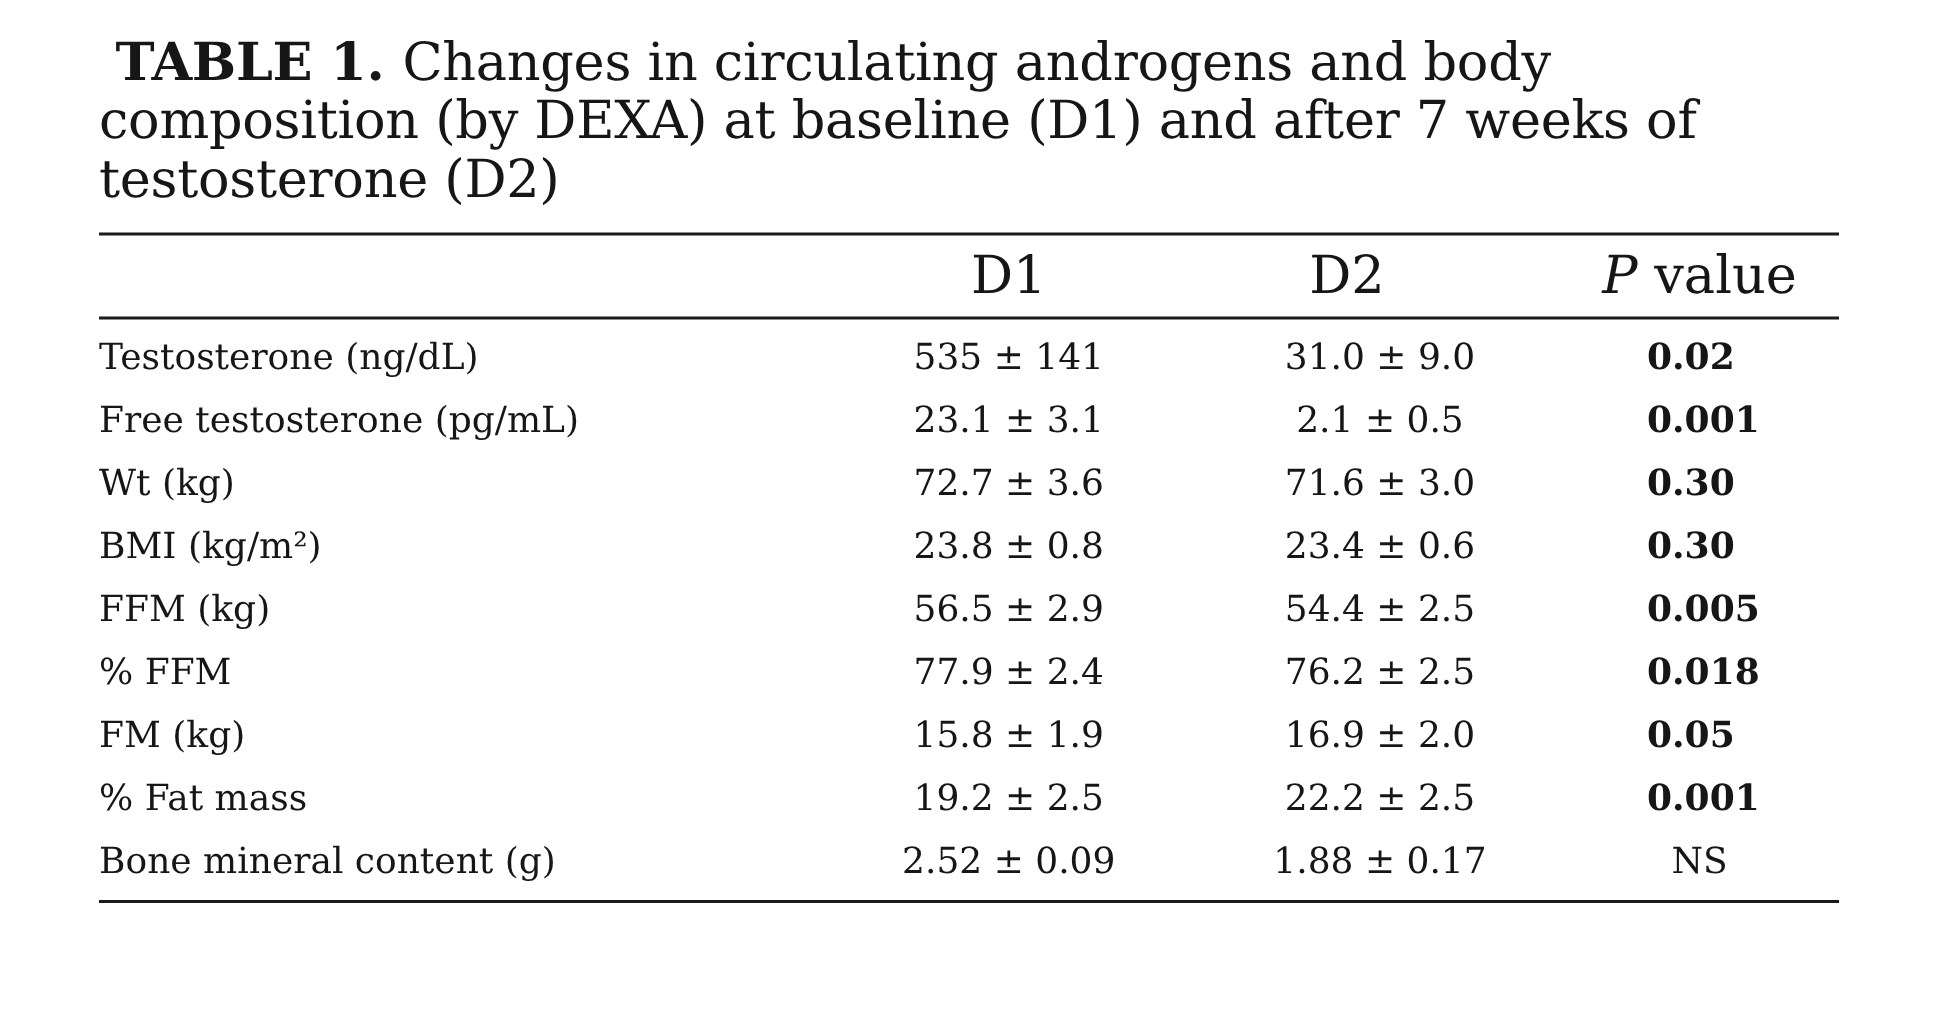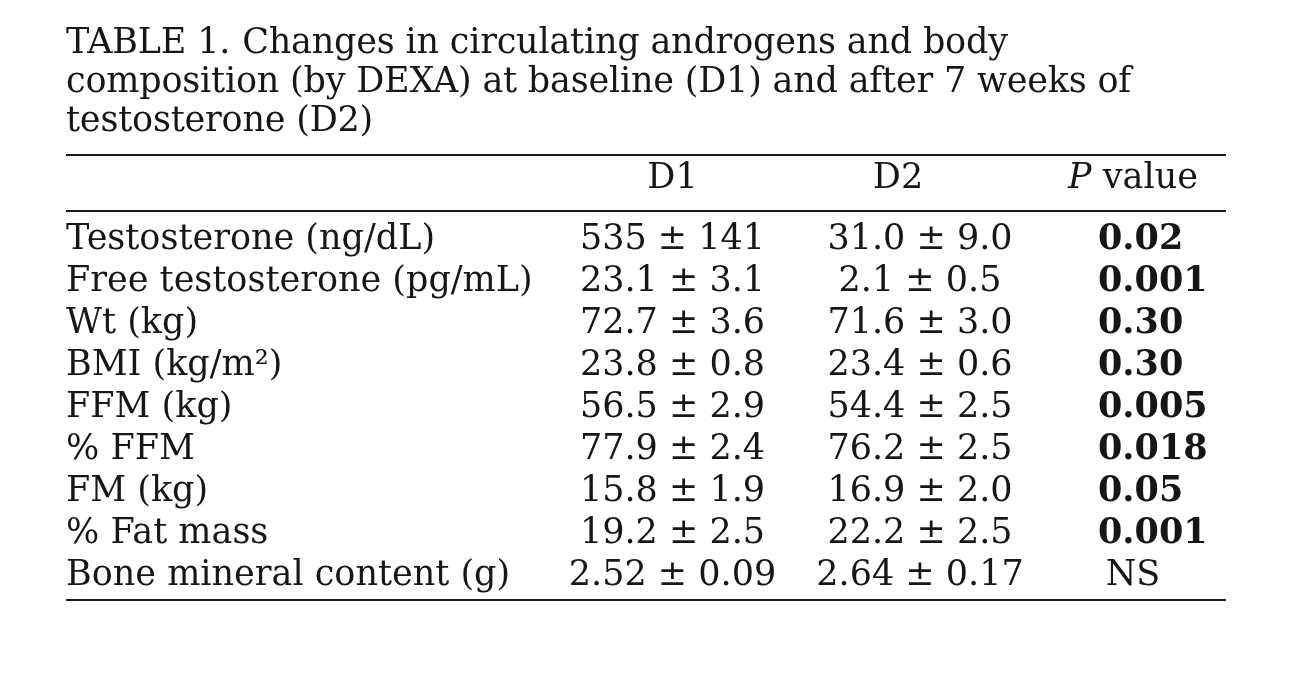--- a/index.html
+++ b/index.html
@@ -22,44 +22,46 @@
     width: 1160px;
   }
   
   .caption {
     font-size: 35px;
     line-height: 39px;
     letter-spacing: -0.2px;
   }
   .cap-line { white-space: nowrap; }
   .cap-bold {
-    font-weight: normal;
+    font-weight: bold;
     margin-right: 12px;
+    margin-left: 11px;
   }
   
   .dtable {
     margin-top: 15px;
     border-top: 2px solid #1b1b1b;
     border-bottom: 2px solid #1b1b1b;
   }
   .thead {
     height: 54px;
     border-bottom: 2px solid #1b1b1b;
     display: flex;
+    align-items: center;
     font-size: 35px;
     white-space: nowrap;
   }
   .tbody {
     padding: 4px 0 5px 0;
   }
   .trow {
     display: flex;
     height: 42px;
     line-height: 42px;
-    font-size: 35px;
+    font-size: 24px;
     white-space: nowrap;
     justify-content: flex-end;
   }
   .c-label { width: 479px; text-align: left; }
   .c-d1    { width: 255px; text-align: center; }
   .c-d2    { width: 240px; text-align: center; }
   .c-p     { width: 186px; box-sizing: border-box; }
   .p-left   { padding-left: 58px; text-align: left; font-weight: bold; }
   .p-center { text-align: center; }
   .hdr-shift { transform: translateX(-22px); }
@@ -130,19 +132,19 @@
         </div>
         <div class="trow">
           <div class="c-label">% Fat mass</div>
           <div class="c-d1">19.2 ± 2.5</div>
           <div class="c-d2">22.2 ± 2.5</div>
           <div class="c-p p-left">0.001</div>
         </div>
         <div class="trow">
           <div class="c-label">Bone mineral content (g)</div>
           <div class="c-d1">2.52 ± 0.09</div>
-          <div class="c-d2">2.64 ± 0.17</div>
+          <div class="c-d2">1.88 ± 0.17</div>
           <div class="c-p p-center">NS</div>
         </div>
       </div>
   </div>
 
 </div>
 
 </body></html>

